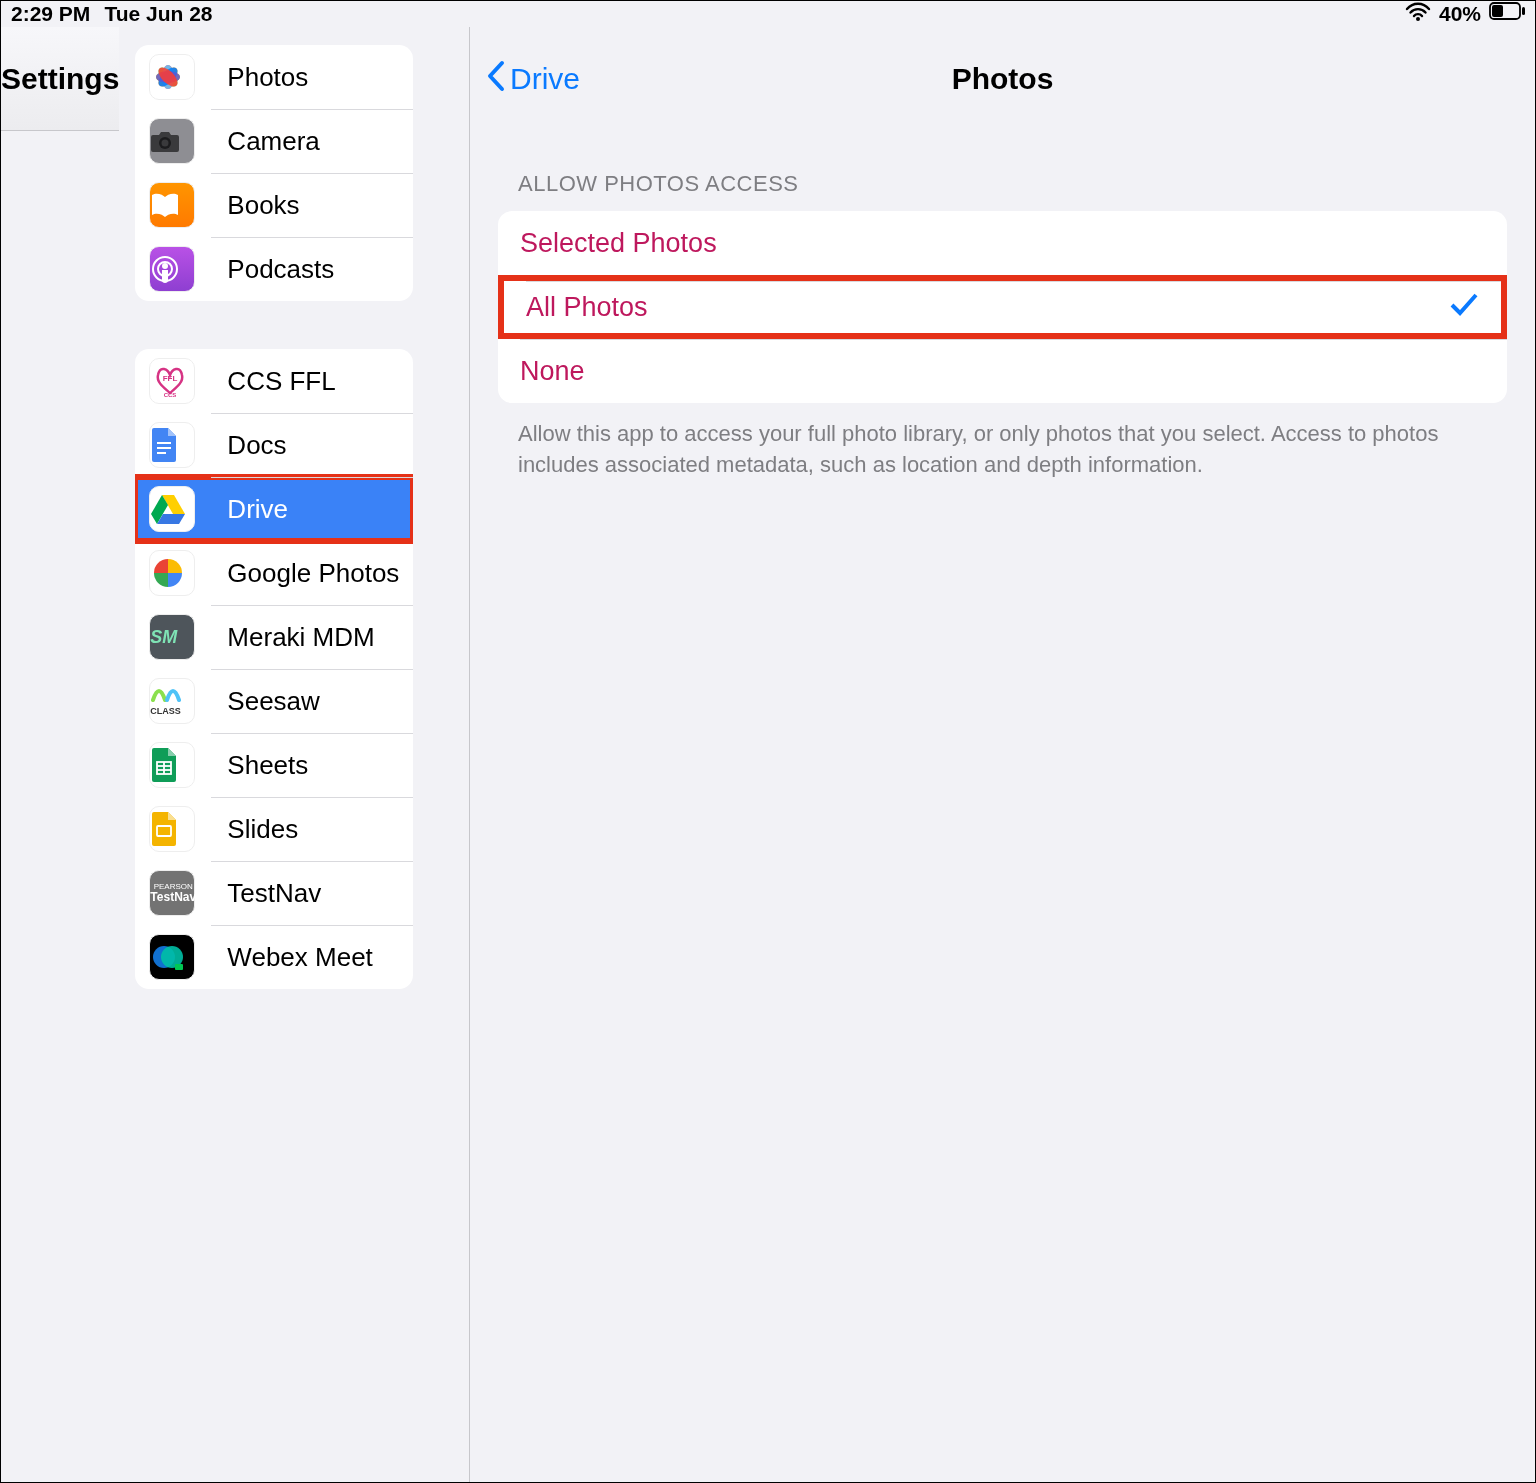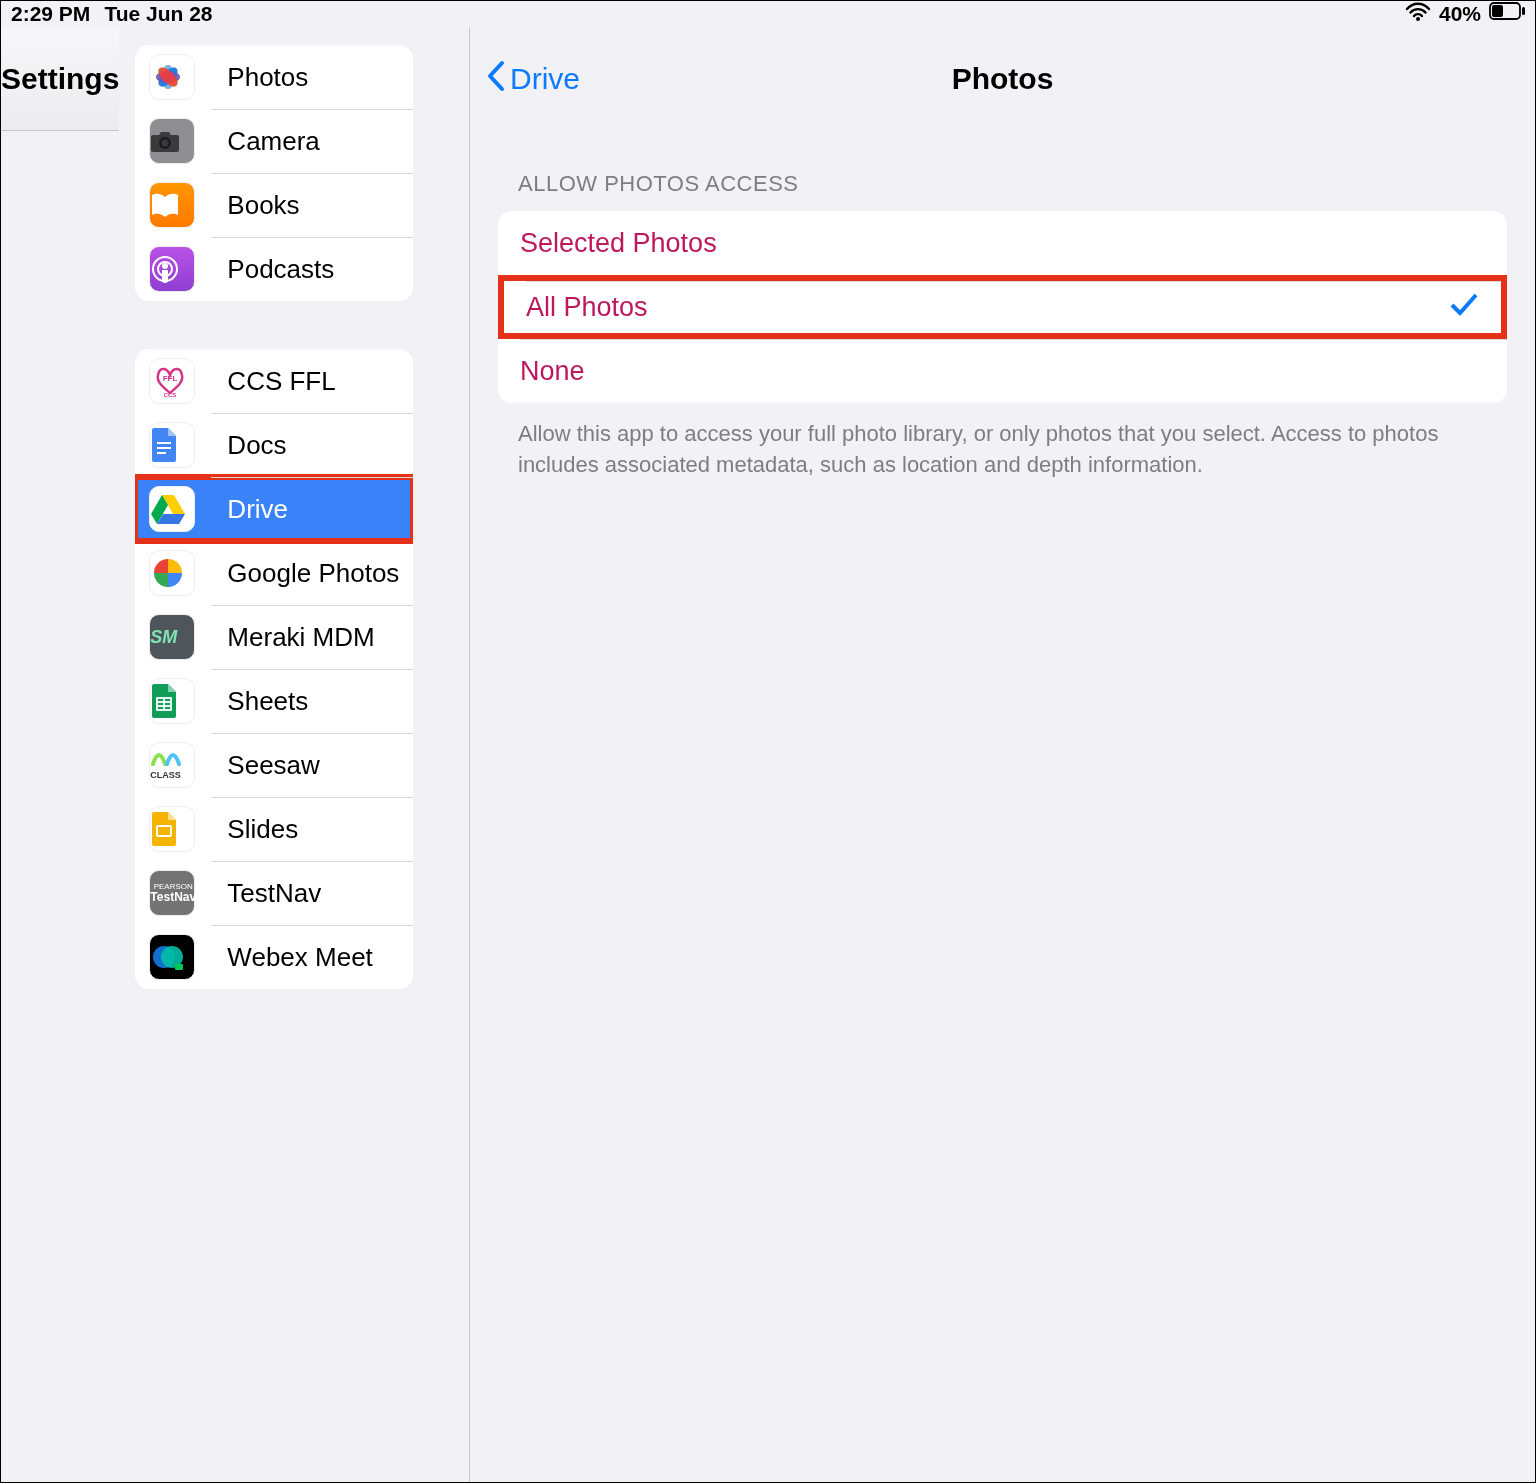--- a/index.html
+++ b/index.html
@@ -295,43 +295,43 @@
                   <path d="M18 18 H4 a14 14 0 0 1 14-14z" fill="#ea4335"></path>
                 </svg>
             </div>
             <span class="row-label">Google Photos</span>
           </div>
           <div class="row">
             <div class="row-icon ic-meraki" style="color:#7fe3b5;font-size:18px;font-weight:600;font-style:italic;">SM</div>
             <span class="row-label">Meraki MDM</span>
           </div>
           <div class="row">
+            <div class="row-icon ic-seesaw">
+              <div style="display:flex;flex-direction:column;align-items:center;gap:2px;">
+                <svg width="30" height="18" viewBox="0 0 30 18">
+                    <path d="M2 14 C6 2 10 2 14 14" fill="none" stroke="#8be04e" stroke-width="4" stroke-linecap="round"></path>
+                    <path d="M16 14 C20 2 24 2 28 14" fill="none" stroke="#4fc3f7" stroke-width="4" stroke-linecap="round"></path>
+                  </svg>
+                <span class="tiny-label">CLASS</span>
+              </div>
+            </div>
+            <span class="row-label">Seesaw</span>
+          </div>
+          <div class="row">
             <div class="row-icon ic-sheets">
               <svg width="30" height="38" viewBox="0 0 30 38">
                   <path d="M4 2h14l8 8v24a2 2 0 0 1-2 2H4a2 2 0 0 1-2-2V4a2 2 0 0 1 2-2z" fill="#0f9d58"></path>
                   <path d="M18 2v8h8z" fill="#87ceac"></path>
                   <rect x="7" y="16" width="14" height="12" fill="none" stroke="#fff" stroke-width="1.8"></rect>
                   <line x1="14" y1="16" x2="14" y2="28" stroke="#fff" stroke-width="1.8"></line>
                   <line x1="7" y1="20" x2="21" y2="20" stroke="#fff" stroke-width="1.8"></line>
                   <line x1="7" y1="24" x2="21" y2="24" stroke="#fff" stroke-width="1.8"></line>
                 </svg>
             </div>
             <span class="row-label">Sheets</span>
-          </div>
-          <div class="row">
-            <div class="row-icon ic-seesaw">
-              <div style="display:flex;flex-direction:column;align-items:center;gap:2px;">
-                <svg width="30" height="18" viewBox="0 0 30 18">
-                    <path d="M2 14 C6 2 10 2 14 14" fill="none" stroke="#8be04e" stroke-width="4" stroke-linecap="round"></path>
-                    <path d="M16 14 C20 2 24 2 28 14" fill="none" stroke="#4fc3f7" stroke-width="4" stroke-linecap="round"></path>
-                  </svg>
-                <span class="tiny-label">CLASS</span>
-              </div>
-            </div>
-            <span class="row-label">Seesaw</span>
           </div>
           <div class="row">
             <div class="row-icon ic-slides">
               <svg width="30" height="38" viewBox="0 0 30 38">
                   <path d="M4 2h14l8 8v24a2 2 0 0 1-2 2H4a2 2 0 0 1-2-2V4a2 2 0 0 1 2-2z" fill="#f4b400"></path>
                   <path d="M18 2v8h8z" fill="#fadf90"></path>
                   <rect x="7" y="16" width="14" height="10" rx="1" fill="none" stroke="#fff" stroke-width="1.8"></rect>
                 </svg>
             </div>
             <span class="row-label">Slides</span>

